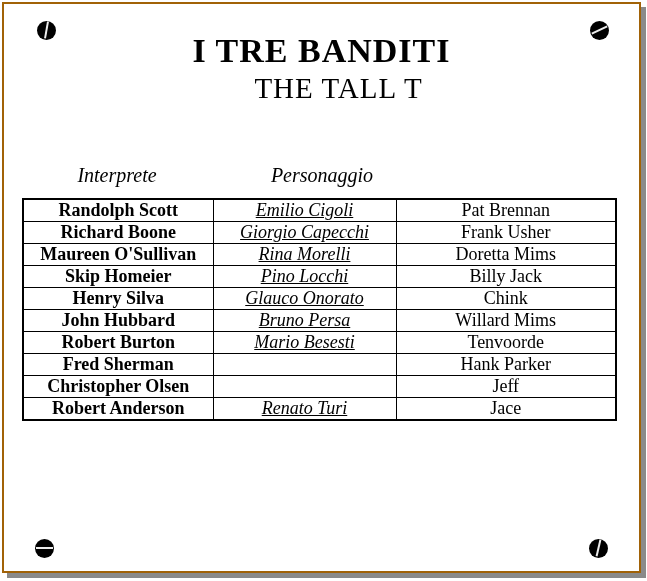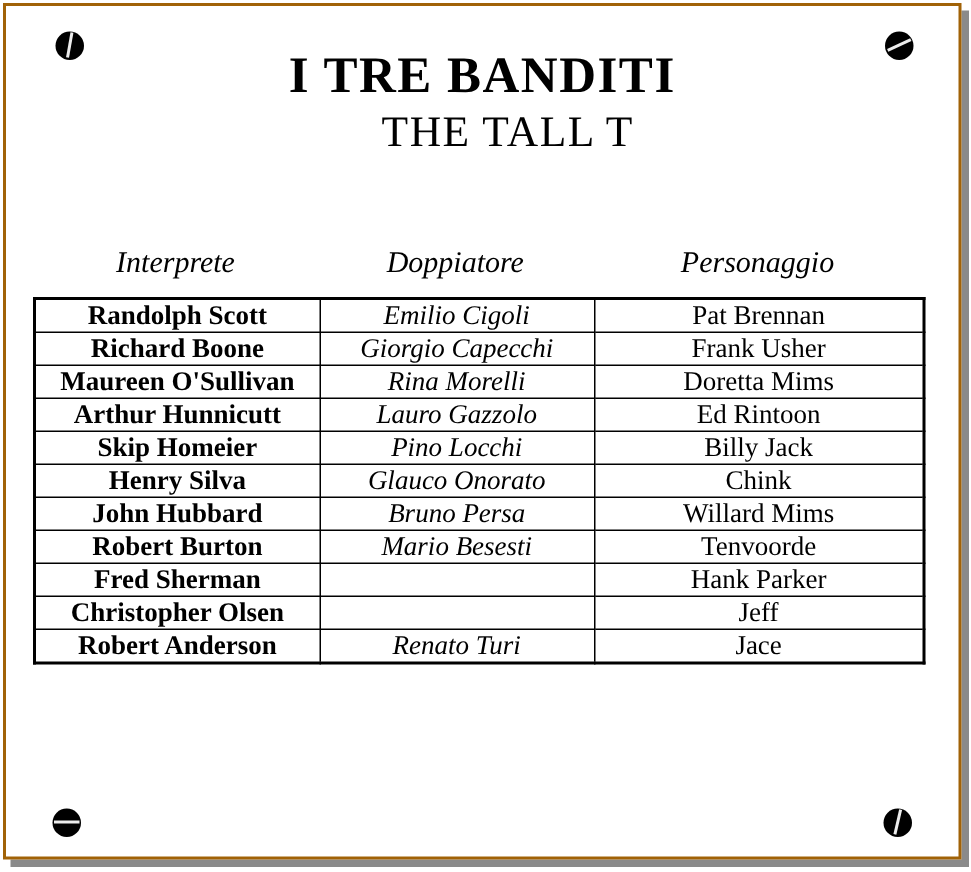--- a/index.html
+++ b/index.html
@@ -104,39 +104,38 @@
     border: 1px solid #000000;
     height: 20.5px;
     padding: 0 2px;
     text-align: center;
     vertical-align: middle;
     font-size: 18px;
     white-space: nowrap;
     overflow: hidden;
   }
   td.actor   { font-weight: bold; margin-left: 48px; }
-  td.dubber  { font-style: italic; }
+  td.dubber  { font-style: italic; text-decoration: underline; }
 </style>
 </head>
 <body>
 
 <div class="page">
 
   <div class="screw tl"></div>
   <div class="screw tr"></div>
   <div class="screw bl"></div>
   <div class="screw br"></div>
 
   <div class="title">I TRE BANDITI</div>
   <div class="subtitle">THE TALL T</div>
 
 
   <div class="col-headers">
     <div class="c1">Interprete</div>
-    <div class="c2">Doppiatore</div>
     <div class="c3">Personaggio</div>
   </div>
 
   <table class="cast-table">
     <colgroup>
       <col style="width:190px">
       <col style="width:183px">
       <col style="width:220px">
     </colgroup>
     <tbody>
@@ -147,25 +146,20 @@
       </tr>
       <tr>
         <td class="actor">Richard Boone</td>
         <td class="dubber">Giorgio Capecchi</td>
         <td class="chara">Frank Usher</td>
       </tr>
       <tr>
         <td class="actor">Maureen O'Sullivan</td>
         <td class="dubber">Rina Morelli</td>
         <td class="chara">Doretta Mims</td>
-      </tr>
-      <tr>
-        <td class="actor">Arthur Hunnicutt</td>
-        <td class="dubber">Lauro Gazzolo</td>
-        <td class="chara">Ed Rintoon</td>
       </tr>
       <tr>
         <td class="actor">Skip Homeier</td>
         <td class="dubber">Pino Locchi</td>
         <td class="chara">Billy Jack</td>
       </tr>
       <tr>
         <td class="actor">Henry Silva</td>
         <td class="dubber">Glauco Onorato</td>
         <td class="chara">Chink</td>

